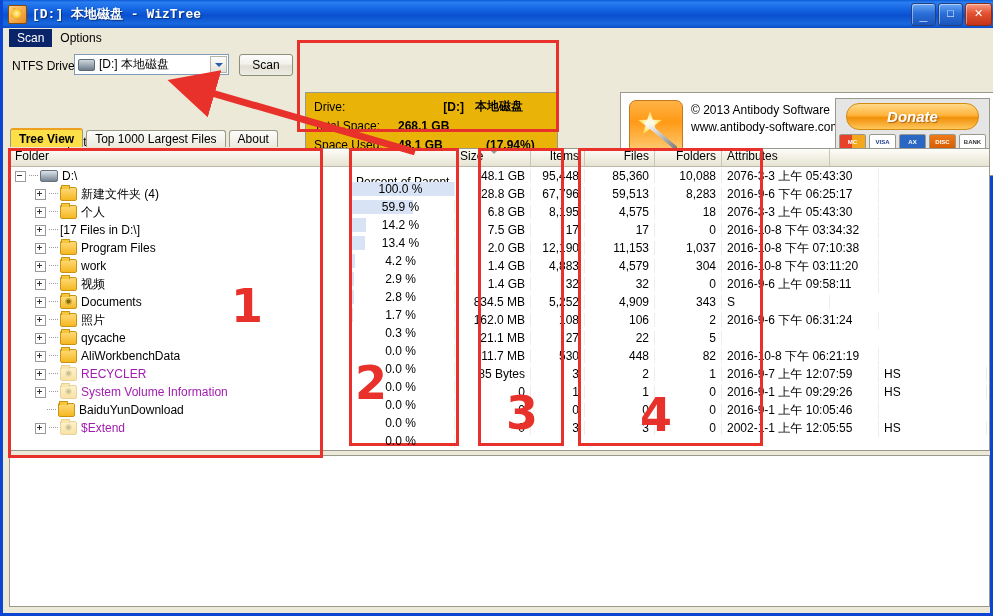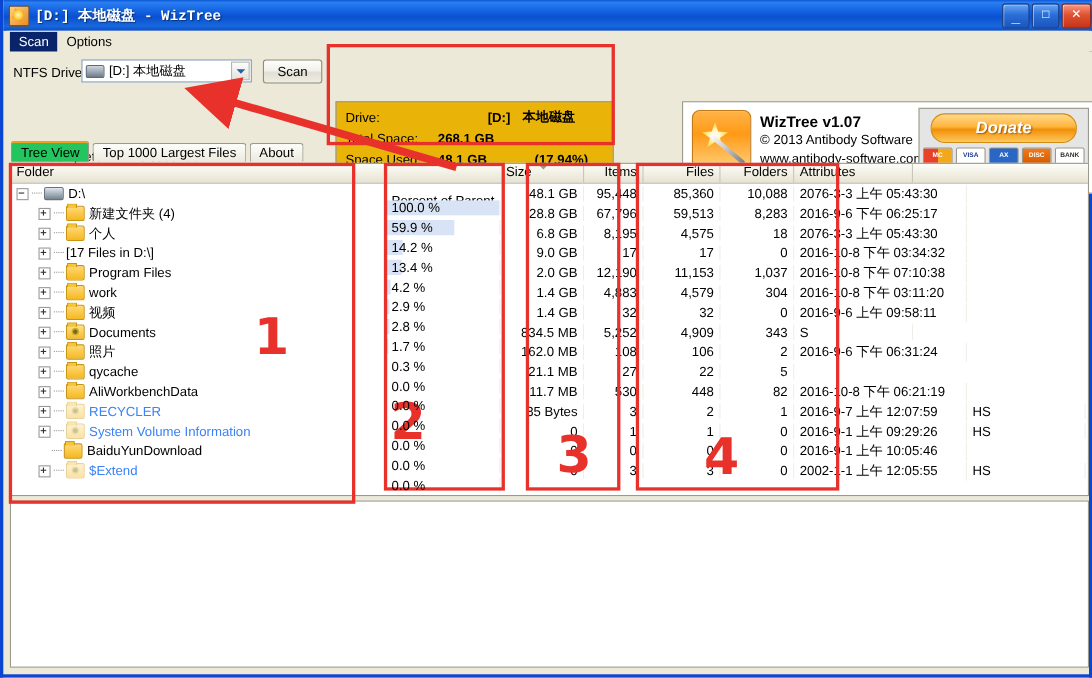--- a/index.html
+++ b/index.html
@@ -152,21 +152,21 @@
   .donatemsg{font-size:11px;margin-top:3px;}
   
   .tabs{position:absolute;left:3px;top:130px;height:17px;display:flex;align-items:flex-end;gap:3px;padding-left:4px;}
   .tab{
     height:16px;padding:0 8px;font-size:12px;
     background:linear-gradient(to bottom,#fdfdfb,#eceadd);
     border:1px solid #9a9a8c;border-bottom:none;
     border-radius:3px 3px 0 0;display:flex;align-items:center;
   }
   .tab.active{
-    background:#22c55e;border-top:2px solid #f0a020;height:17px;font-weight:normal;
+    background:#fde047;border-top:2px solid #f0a020;height:17px;font-weight:bold;
   }
   
   .tablewrap{
     position:absolute;left:6px;top:148px;width:981px;height:303px;
     background:#fff;border:1px solid #9a9a8c;box-sizing:border-box;overflow:hidden;
   }
   .thead{display:flex;height:17px;
     background:linear-gradient(to bottom,#fdfdf9,#f1efe2 55%,#e6e3d3);
     border-bottom:1px solid #b9b7a8;}
   .th{
@@ -215,25 +215,25 @@
   .folder-icon.sys{background:linear-gradient(to bottom,#ffe08c,#f3bb2a);}
   .folder-icon.sys:after{
     content:"";position:absolute;left:4px;top:2px;width:7px;height:7px;border-radius:50%;
     background:radial-gradient(circle,#7d6a18 35%,#c9a41e 45%,#e7cf58 100%);
   }
   .drive-icon{
     width:16px;height:10px;margin-right:4px;flex:none;
     background:linear-gradient(to bottom,#dde3e9 0%,#a9b4bf 50%,#77838f 100%);
     border:1px solid #67727e;border-radius:2px;
   }
-  .dim{color:#3b82f6;text-align:center;}
+  .dim{color:#a21caf;text-align:center;}
   .dim .folder-icon{opacity:.42;}
   .pctcell{position:relative;}
   .pctbar{position:absolute;left:0;top:0;bottom:0;background:#d8e4f5;}
-  .pcttext{position:relative;z-index:1;width:100%;text-align:left;padding-right:4px;box-sizing:border-box;}
+  .pcttext{position:relative;z-index:1;width:100%;text-align:center;padding-right:4px;box-sizing:border-box;}
   .indent1{width:20px;flex:none;}
   .dots{width:11px;flex:none;height:18px;position:relative;}
   .dots:before{content:"";position:absolute;left:0;top:8px;width:9px;border-top:1px dotted #9a9a9a;}
   
   .anno{position:absolute;pointer-events:none;}
   .box{border:3px solid #e8312a;box-sizing:border-box;}
   .num{color:#e8312a;font-size:46px;font-weight:bold;
     font-family:"DejaVu Sans",sans-serif;line-height:1;}
   .statusarea{position:absolute;left:6px;top:455px;width:981px;height:152px;
     background:#fff;border:1px solid #9a9a8c;box-sizing:border-box;}
@@ -303,21 +303,20 @@
         <span class="di-u">(82.06%)</span>
       </div>
     </div>
 
     <div class="aboutbox">
       <div class="wtlogo">
         <span class="star"></span>
         <span class="wand"></span>
       </div>
       <div class="abouttext">
-        <div class="nm">WizTree v1.07</div>
         <div>© 2013 Antibody Software</div>
         <div>www.antibody-software.com</div>
       </div>
       <div class="donatebox">
         <div class="donatebtn">Donate</div>
         <div class="cards">
           <span class="card mc">MC</span>
           <span class="card vi">VISA</span>
           <span class="card ax">AX</span>
           <span class="card ds">DISC</span>
@@ -428,21 +427,21 @@
               <span class="indent1"></span>
               <span class="expander plus"></span>
               <span class="dots"></span>
               <span>[17 Files in D:\]</span>
             </div>
           </div>
           <div class="td c-pct pctcell">
             <span class="pctbar" style="width: 13.4%;"></span>
             <span class="pcttext">13.4 %</span>
           </div>
-          <div class="td c-size r">9.0 GB</div>
+          <div class="td c-size r">7.5 GB</div>
           <div class="td c-items r">17</div>
           <div class="td c-files r">17</div>
           <div class="td c-folders r">0</div>
           <div class="td c-mod">2016-10-8 下午 03:34:32</div>
           <div class="td c-attr"></div>
         </div>
         <div class="trow">
           <div class="td c-folder">
             <div class="tcell">
               <span class="indent1"></span>

